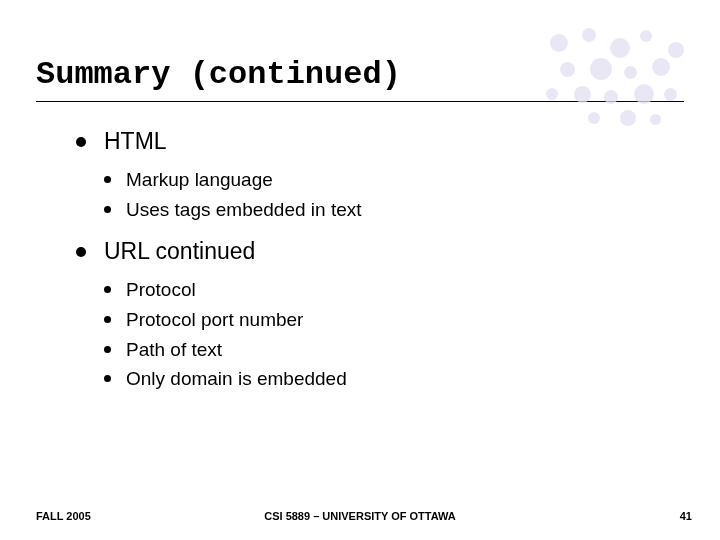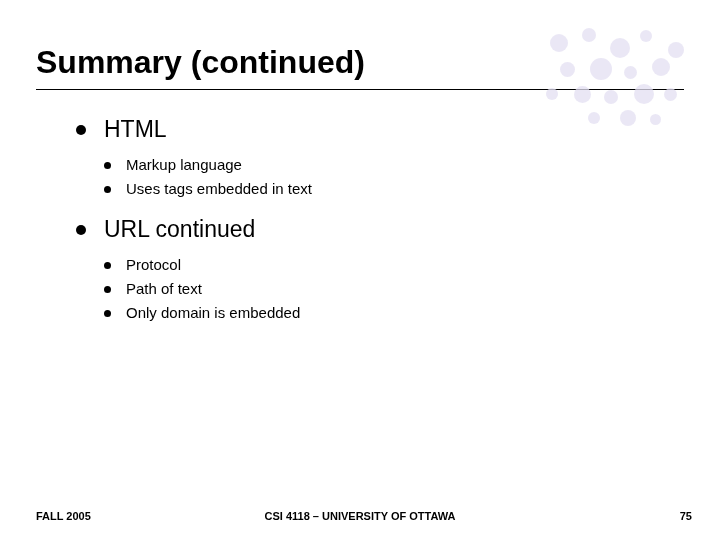--- a/index.html
+++ b/index.html
@@ -1,28 +1,28 @@
 <!DOCTYPE html>
 <html><head>
 <meta charset="utf-8">
 <style>
   * { margin: 0; padding: 0; box-sizing: border-box; }
   html, body { width: 720px; height: 540px; background: #fff; font-family: Arial, Helvetica, sans-serif; color: #000; }
   .slide { position: relative; width: 720px; height: 540px; }
-  .title-wrap { padding: 44px 0 0 36px; }
+  .title-wrap { padding: 56px 0 0 36px; font-family: Liberation Mono, monospace; }
   .title { font-size: 32px; font-weight: bold; }
   .title-rule { margin: 8px 36px 0 36px; border: none; border-top: 1.5px solid #000; }
   .content { padding: 24px 26px 0 76px; font-size: 23px; line-height: 1.35; }
   .lvl1 { list-style: none; }
   .lvl1 > li { position: relative; padding-left: 28px; margin-bottom: 14px; }
   .lvl1 > li::before {
     content: ""; position: absolute; left: 0; top: 0.48em;
     width: 10px; height: 10px; background: #000; border-radius: 50%;
   }
-  .lvl2 { list-style: none; margin-top: 10px; font-size: 15px; }
+  .lvl2 { list-style: none; margin-top: 10px; font-size: 19px; }
   .lvl2 > li { position: relative; padding-left: 22px; margin-bottom: 4px; }
   .lvl2 > li::before {
     content: ""; position: absolute; left: 0; top: 0.48em;
     width: 7px; height: 7px; background: #000; border-radius: 50%;
   }
   .bubbles {
     position: absolute; top: 28px; right: 30px;
     width: 150px; height: 110px; pointer-events: none;
   }
   .bubbles span {
@@ -73,26 +73,27 @@
         <span>HTML</span>
         <ul class="lvl2">
           <li>Markup language</li>
           <li>Uses tags embedded in text</li>
         </ul>
       </li>
       <li>
         <span>URL continued</span>
         <ul class="lvl2">
           <li>Protocol</li>
+          <li>Protocol port number</li>
           <li>Path of text</li>
           <li>Only domain is embedded</li>
         </ul>
       </li>
     </ul>
   </div>
 
   <div class="footer">
     <span class="left">FALL 2005</span>
-    <span class="center">CSI 4118 – UNIVERSITY OF OTTAWA</span>
-    <span class="right">75</span>
+    <span class="center">CSI 5889 – UNIVERSITY OF OTTAWA</span>
+    <span class="right">41</span>
   </div>
 
 </div>
 
 </body></html>

